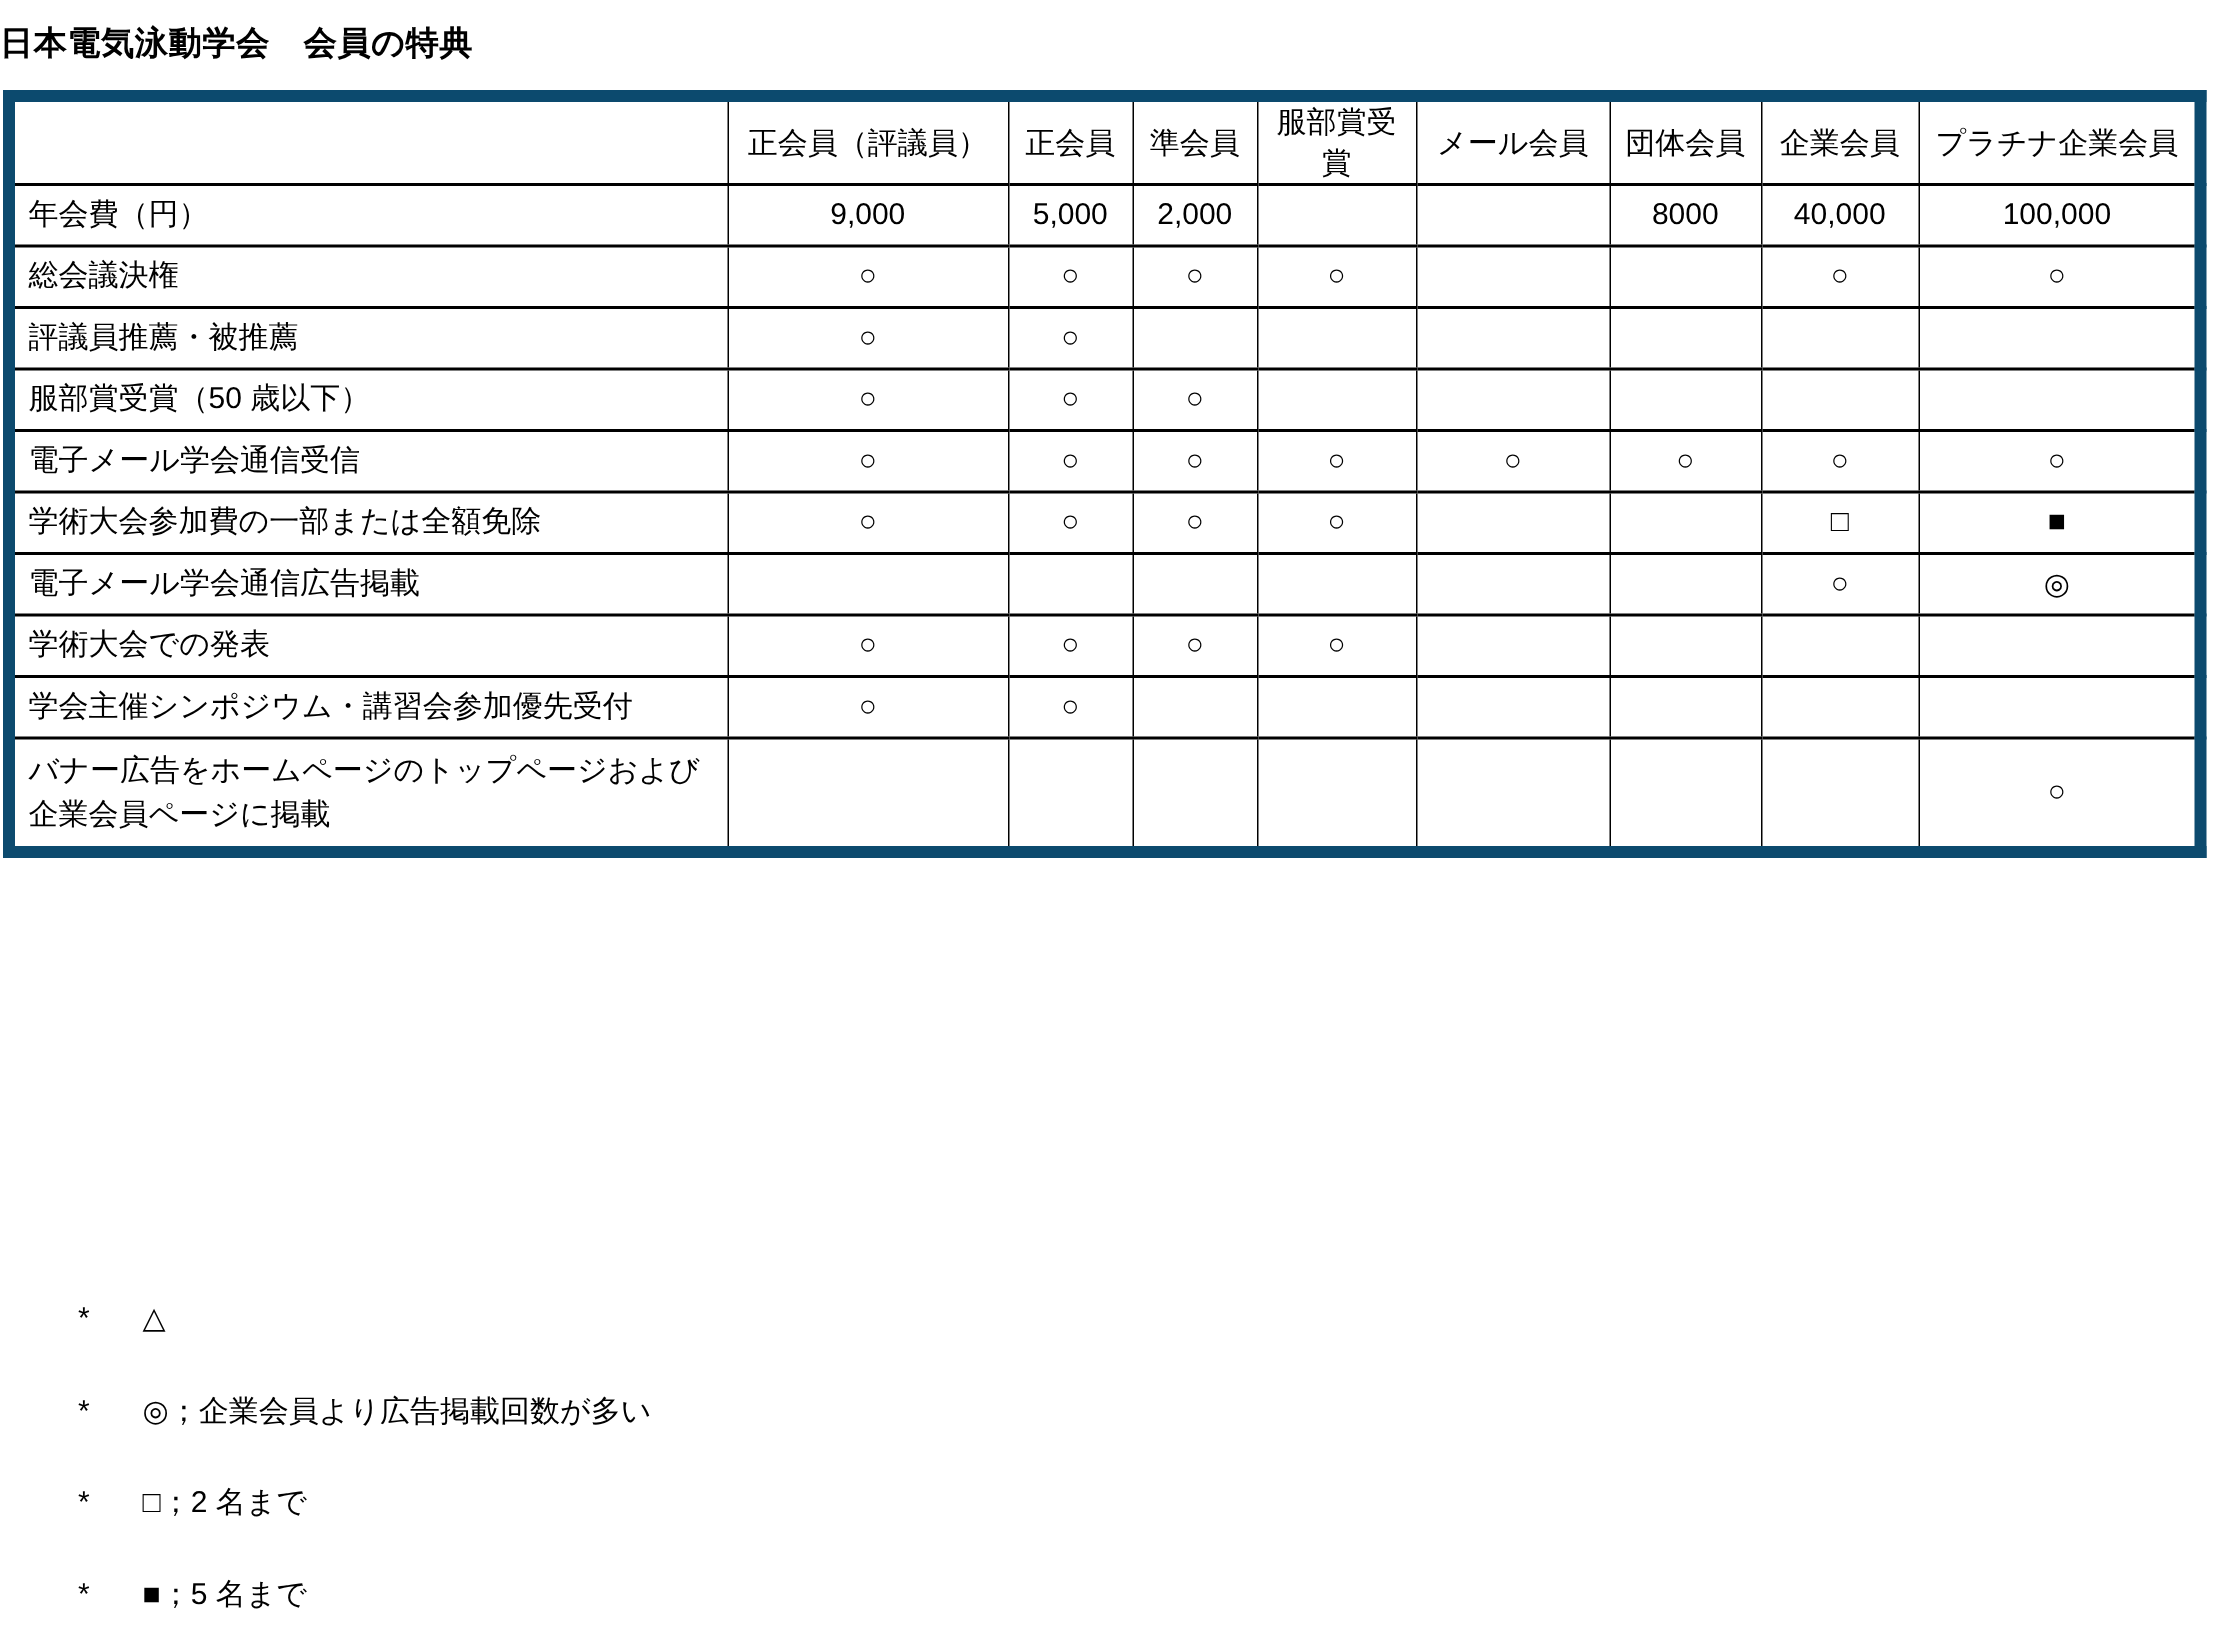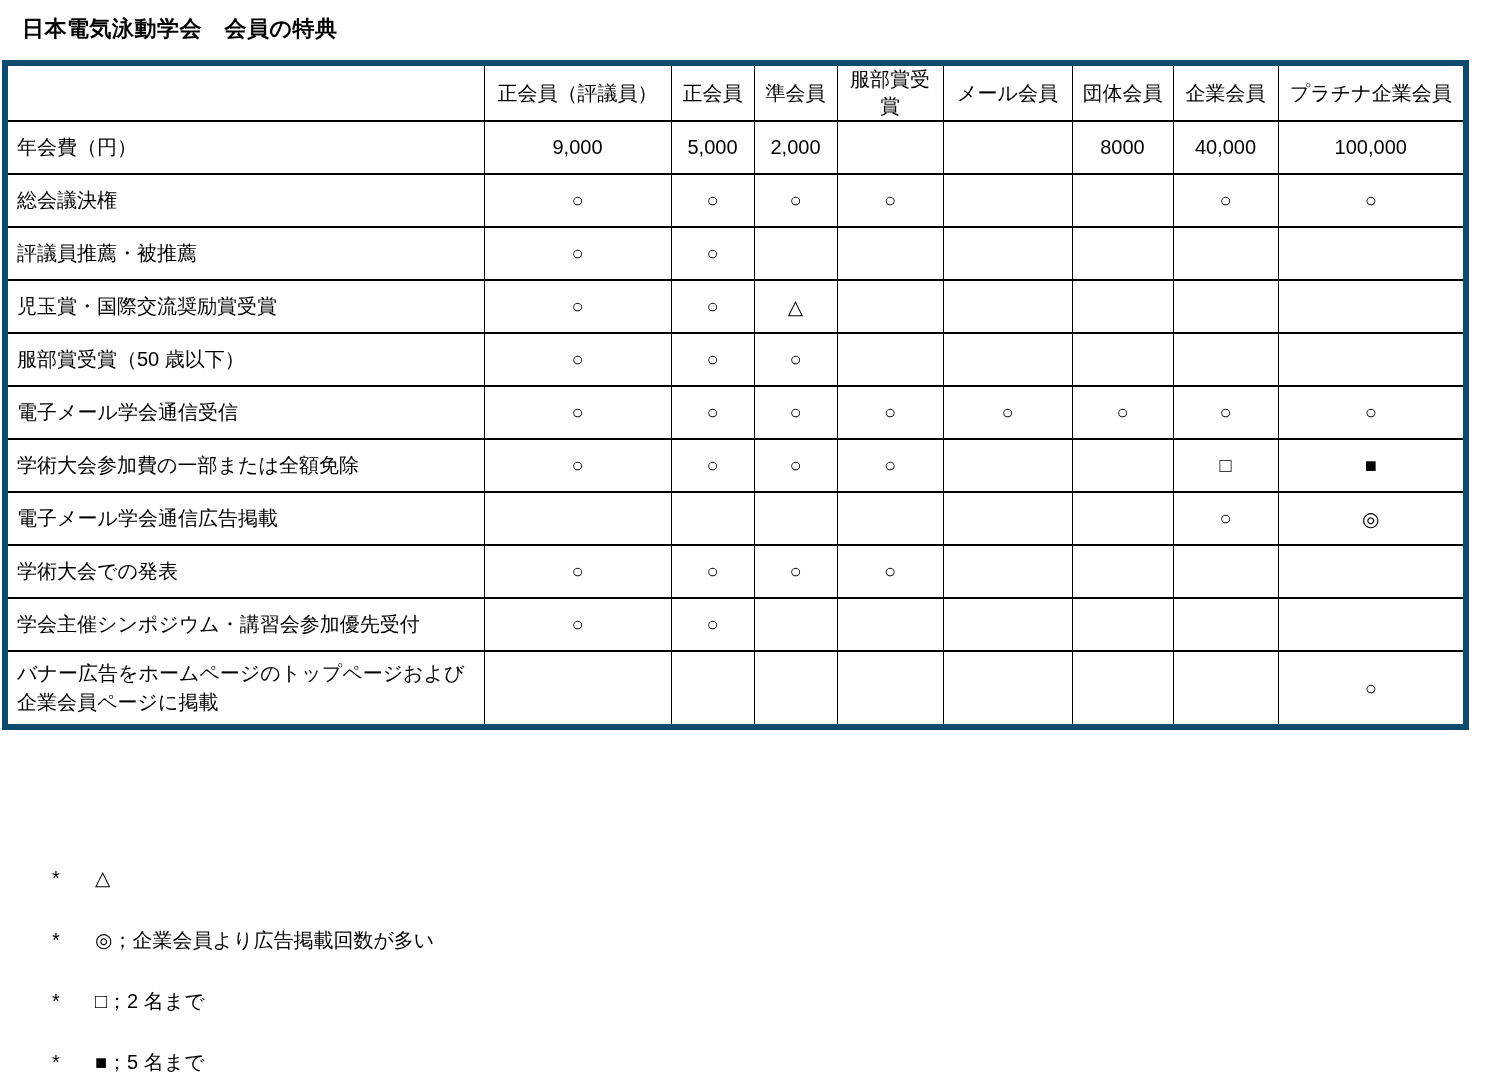--- a/index.html
+++ b/index.html
@@ -12,34 +12,34 @@
   .page {
     position: relative;
     width: 1491px;
     height: 1087px;
     background: #ffffff;
     overflow: hidden;
   }
   .page-title {
     margin: 0;
     position: absolute;
-    left: 22px;
+    left: 0;
     top: 14px;
     font-size: 22px;
     font-weight: bold;
     letter-spacing: 0.5px;
   }
   table.benefits {
     position: absolute;
     left: 2px;
     top: 60px;
     border-collapse: collapse;
     table-layout: fixed;
     width: 1461px;
-    border: 6px solid #0c4a6e;
+    border: 8px solid #0c4a6e;
   }
   col.c-label   { width: 479px; }
   col.c-full-h  { width: 187px; }
   col.c-full    { width: 83px; }
   col.c-assoc   { width: 83px; }
   col.c-honor   { width: 106px; }
   col.c-mail    { width: 129px; }
   col.c-group   { width: 101px; }
   col.c-corp    { width: 105px; }
   col.c-plat    { width: 188px; }
@@ -47,21 +47,21 @@
     border-left: 1px solid #000;
     border-right: 1px solid #000;
     border-top: 2px solid #000;
     border-bottom: 2px solid #000;
     font-size: 20px;
     font-weight: normal;
     padding: 0;
     overflow: hidden;
   }
   thead tr { height: 58px; }
-  tbody tr { height: 53px; }
+  tbody tr { height: 41px; }
   tbody tr.tall { height: 76px; padding-left: 35px; }
   th.col-header {
     text-align: center;
     vertical-align: middle;
     padding: 0 4px;
   }
   td.row-label {
     text-align: left;
     vertical-align: middle;
     padding: 3px 8px 3px 9px;
@@ -152,31 +152,20 @@
           <td class="mark-cell">○</td>
           <td class="mark-cell">○</td>
           <td class="mark-cell"></td>
           <td class="mark-cell"></td>
           <td class="mark-cell"></td>
           <td class="mark-cell"></td>
           <td class="mark-cell"></td>
           <td class="mark-cell"></td>
         </tr>
         <tr>
-          <td class="row-label">児玉賞・国際交流奨励賞受賞</td>
-          <td class="mark-cell">○</td>
-          <td class="mark-cell">○</td>
-          <td class="mark-cell">△</td>
-          <td class="mark-cell"></td>
-          <td class="mark-cell"></td>
-          <td class="mark-cell"></td>
-          <td class="mark-cell"></td>
-          <td class="mark-cell"></td>
-        </tr>
-        <tr>
           <td class="row-label">服部賞受賞（50 歳以下）</td>
           <td class="mark-cell">○</td>
           <td class="mark-cell">○</td>
           <td class="mark-cell">○</td>
           <td class="mark-cell"></td>
           <td class="mark-cell"></td>
           <td class="mark-cell"></td>
           <td class="mark-cell"></td>
           <td class="mark-cell"></td>
         </tr>

